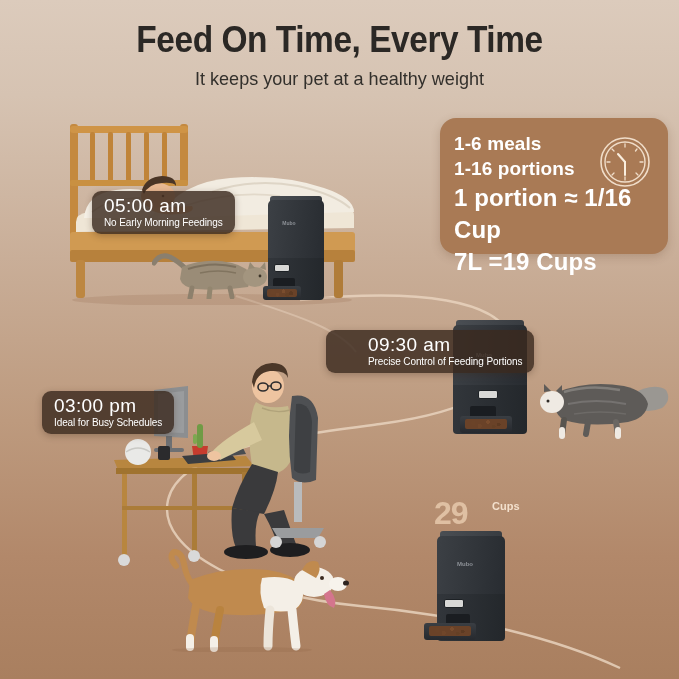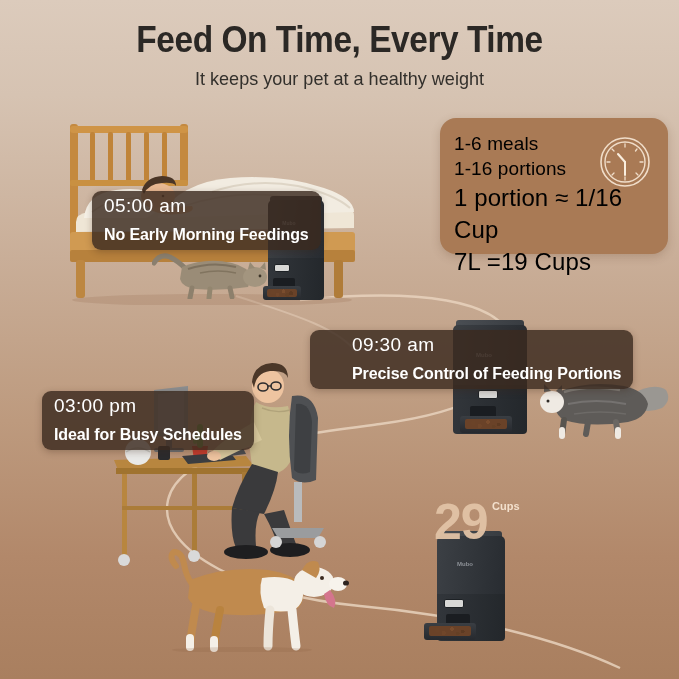--- a/index.html
+++ b/index.html
@@ -28,42 +28,42 @@
   
   .paths { position:absolute; inset:0; }
 
   
   .infocard {
     position:absolute; left:440px; top:118px; width:228px; height:136px;
     background:#a97a55; border-radius:16px;
     box-shadow:0 3px 10px rgba(90,55,30,.22);
     padding:13px 14px 0 14px;
   }
-  .infocard .line { color:#000000; font-size:19px; font-weight:400; line-height:1.34; letter-spacing:.1px; }
+  .infocard .line { color:#ffffff; font-size:19px; font-weight:700; line-height:1.34; letter-spacing:.1px; }
   .infocard .line.small { font-size:24px; }
   .clock { position:absolute; right:17px; top:18px; width:52px; height:52px; }
 
   
   .chip {
     position:absolute; border-radius:9px;
     padding:5px 12px 6px 12px;
     background:rgba(58,42,31,.82);
     box-shadow:0 2px 7px rgba(60,38,22,.3);
     color:#fff;
   }
   .chip .t { font-size:19px; font-weight:400; letter-spacing:.4px; line-height:1.06; }
-  .chip .d { font-size:16px; font-weight:bold; margin-top:10px; letter-spacing:-.1px; white-space:nowrap; }
+  .chip .d { font-size:10px; font-weight:normal; margin-top:1px; letter-spacing:-.1px; white-space:nowrap; }
   #chip-0500 { left:92px;  top:191px; }
-  #chip-0930 { left:310px; top:330px;padding-left:42px; }
+  #chip-0930 { left:326px; top:330px;padding-left:42px; }
   #chip-0300 { left:42px;  top:391px; }
   #chip-0700 { left:498px; top:550px; }
 
   
   .cups29 { position:absolute; left:434px; top:497px; color:#e2c3a6; }
-  .cups29 .num { font-size:50px; font-weight:bold; letter-spacing:-1px; line-height:1; opacity:.95; }
+  .cups29 .num { font-size:32px; font-weight:bold; letter-spacing:-1px; line-height:1; opacity:.95; }
   .cups29 .unit { position:absolute; left:58px; top:3px; font-size:11px; font-weight:bold; color:#f3e0cd; }
 
   
   .art { position:absolute; }
 
   
   .bed-wall { left:62px; top:120px; width:300px; height:185px; }
 
   
   .feeder { position:absolute; }

